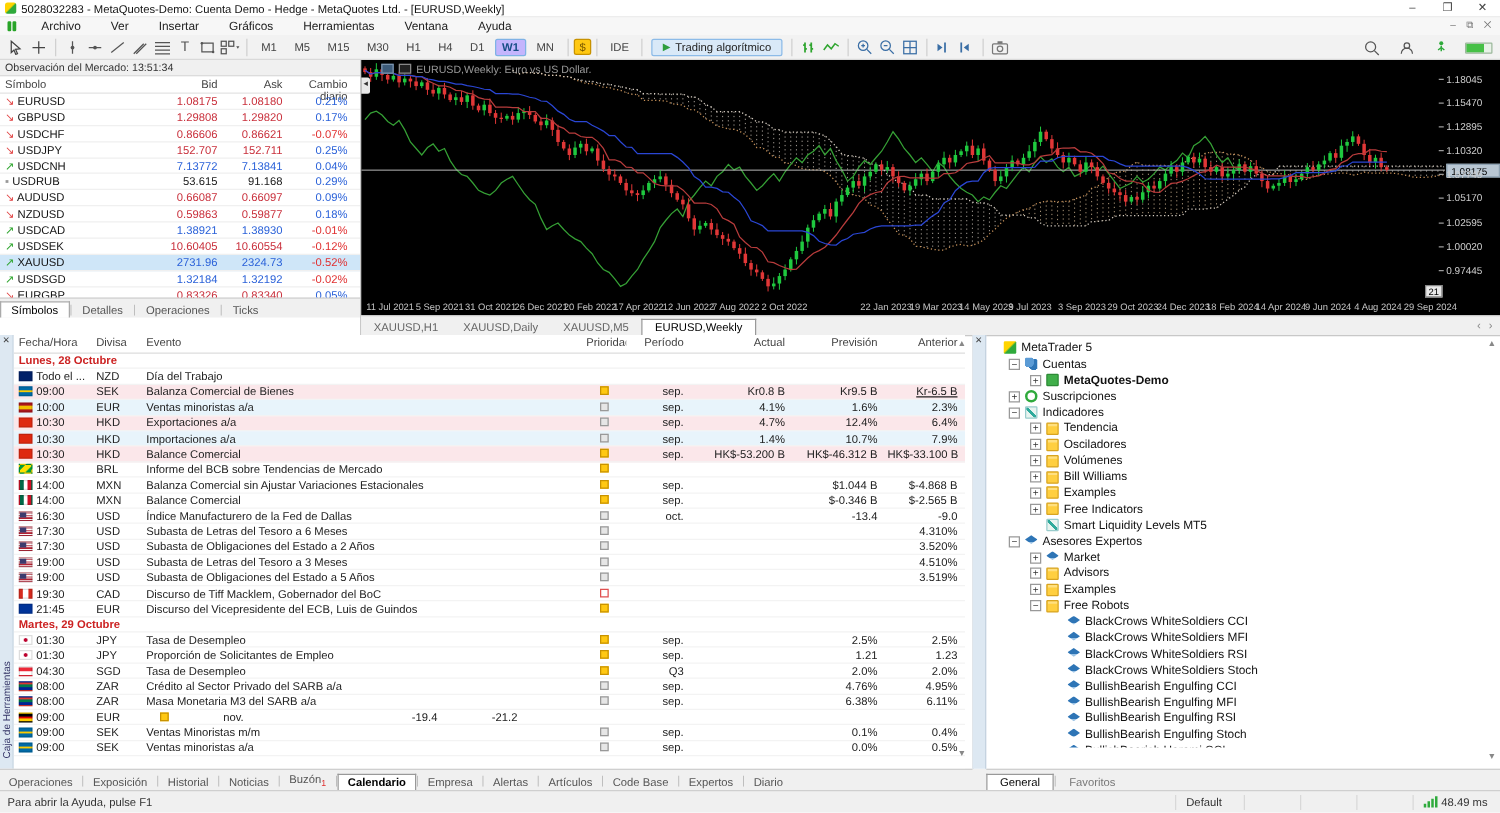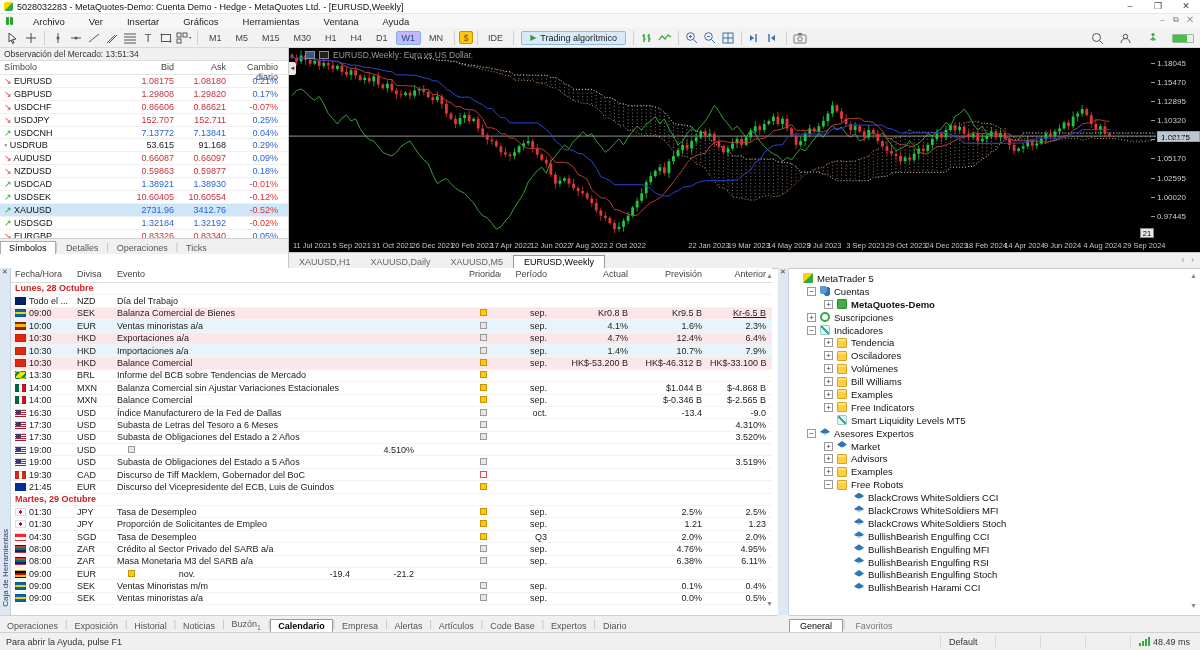--- a/index.html
+++ b/index.html
@@ -19,21 +19,21 @@
   .mdiicon { display:flex; gap:1px; margin:0 8px 0 6px; }
   .mdiicon i { width:3px; height:8px; background:#28a428; border-radius:1px; display:inline-block;}
   #menubar .mi { padding:0 12px; font-size:9.5px; color:#222; }
   #mdicontrols { position:absolute; right:4px; top:15px; font-size:8px; color:#777; letter-spacing:3px;}
 
   
   #toolbar { left:0; top:28px; width:1200px; height:20px; background:#f2f2f2; border-bottom:1px solid #d9d9d9; display:flex; align-items:center; padding-left:4px; }
   .tsep { width:1px; height:14px; background:#d0d0d0; margin:0 4px; }
   .tico { width:18px; height:16px; display:flex; align-items:center; justify-content:center; color:#3a6ea5; font-size:10px; }
   .tf { padding:1px 5px; margin:0 1px; font-size:9px; color:#444; border:1px solid transparent; border-radius:2px;}
-  .tf.active { background:#c4b5fd; border-color:#7fb2e5; color:#174e86; }
+  .tf.active { background:#c4b5fd; border-color:#7fb2e5; color:#174e86;font-weight:bold; }
   .algobtn { display:flex; align-items:center; gap:4px; background:#d9e9f8; border:1px solid #8cbbe8; border-radius:2px; padding:1px 8px; font-size:9px; color:#222; margin:0 3px;}
   .algobtn .play { color:#2e9e3e; font-size:8px; }
   #toolbar-right { position:absolute; right:6px; top:30px; display:flex; align-items:center; gap:10px; }
   .connbar { width:22px; height:9px; border:1px solid #9ab89a; background:linear-gradient(to right,#46c046 70%,#e8f2e8 70%); border-radius:1px;}
 
   
   #mw { left:0; top:48px; width:289px; height:220px; background:#fff; border-right:1px solid #c8c8c8; }
   #mw-header { height:13px; background:#f0f0f0; border-bottom:1px solid #dcdcdc; font-size:8.5px; color:#333; padding:1px 4px; }
   #mw-cols { display:flex; height:14px; border-bottom:1px solid #e4e4e4; color:#444; }
   #mw-cols div { padding:1px 4px; font-size:9px; }
@@ -380,21 +380,21 @@
         </div>
         <div class="mwrow">
           <div class="mwc0 mwsym"><span class="arrow-up">↗</span><span> USDSEK</span></div>
           <div class="mwc1" style="color: rgb(201, 48, 60);">10.60405</div>
           <div class="mwc2" style="color: rgb(201, 48, 60);">10.60554</div>
           <div class="mwc3" style="color: rgb(224, 48, 48);">-0.12%</div>
         </div>
         <div class="mwrow sel">
           <div class="mwc0 mwsym"><span class="arrow-up">↗</span><span> XAUUSD</span></div>
           <div class="mwc1" style="color: rgb(43, 98, 217);">2731.96</div>
-          <div class="mwc2" style="color: rgb(43, 98, 217);">3412.76</div>
+          <div class="mwc2" style="color: rgb(43, 98, 217);">2324.73</div>
           <div class="mwc3" style="color: rgb(224, 48, 48);">-0.52%</div>
         </div>
         <div class="mwrow">
           <div class="mwc0 mwsym"><span class="arrow-up">↗</span><span> USDSGD</span></div>
           <div class="mwc1" style="color: rgb(43, 98, 217);">1.32184</div>
           <div class="mwc2" style="color: rgb(43, 98, 217);">1.32192</div>
           <div class="mwc3" style="color: rgb(224, 48, 48);">-0.02%</div>
         </div>
         <div class="mwrow">
           <div class="mwc0 mwsym"><span class="arrow-down">↘</span><span> EURGBP</span></div>
@@ -1135,20 +1135,21 @@
           <div class="cc2">Subasta de Obligaciones del Estado a 2 Años</div>
           <div class="cc3"><span class="prio gray"></span></div>
           <div class="cc4"></div>
           <div class="cc5"></div>
           <div class="cc6"></div>
           <div class="cc7">3.520%</div>
         </div>
         <div class="calrow">
           <div class="cc0"><span class="flag f-us"></span><span>19:00</span></div>
           <div class="cc1">USD</div>
+          <div class="cc2">Subasta de Letras del Tesoro a 3 Meses</div>
           <div class="cc3"><span class="prio gray"></span></div>
           <div class="cc4"></div>
           <div class="cc5"></div>
           <div class="cc6"></div>
           <div class="cc7">4.510%</div>
         </div>
         <div class="calrow">
           <div class="cc0"><span class="flag f-us"></span><span>19:00</span></div>
           <div class="cc1">USD</div>
           <div class="cc2">Subasta de Obligaciones del Estado a 5 Años</div>
@@ -1391,20 +1392,25 @@
         <span>BlackCrows WhiteSoldiers CCI</span>
       </div>
       <div class="trow" style="padding-left: 51px;">
         <span class="exp blank"></span>
         <span class="nico ni-cap"></span>
         <span>BlackCrows WhiteSoldiers MFI</span>
       </div>
       <div class="trow" style="padding-left: 51px;">
         <span class="exp blank"></span>
         <span class="nico ni-cap"></span>
+        <span>BlackCrows WhiteSoldiers RSI</span>
+      </div>
+      <div class="trow" style="padding-left: 51px;">
+        <span class="exp blank"></span>
+        <span class="nico ni-cap"></span>
         <span>BlackCrows WhiteSoldiers Stoch</span>
       </div>
       <div class="trow" style="padding-left: 51px;">
         <span class="exp blank"></span>
         <span class="nico ni-cap"></span>
         <span>BullishBearish Engulfing CCI</span>
       </div>
       <div class="trow" style="padding-left: 51px;">
         <span class="exp blank"></span>
         <span class="nico ni-cap"></span>

